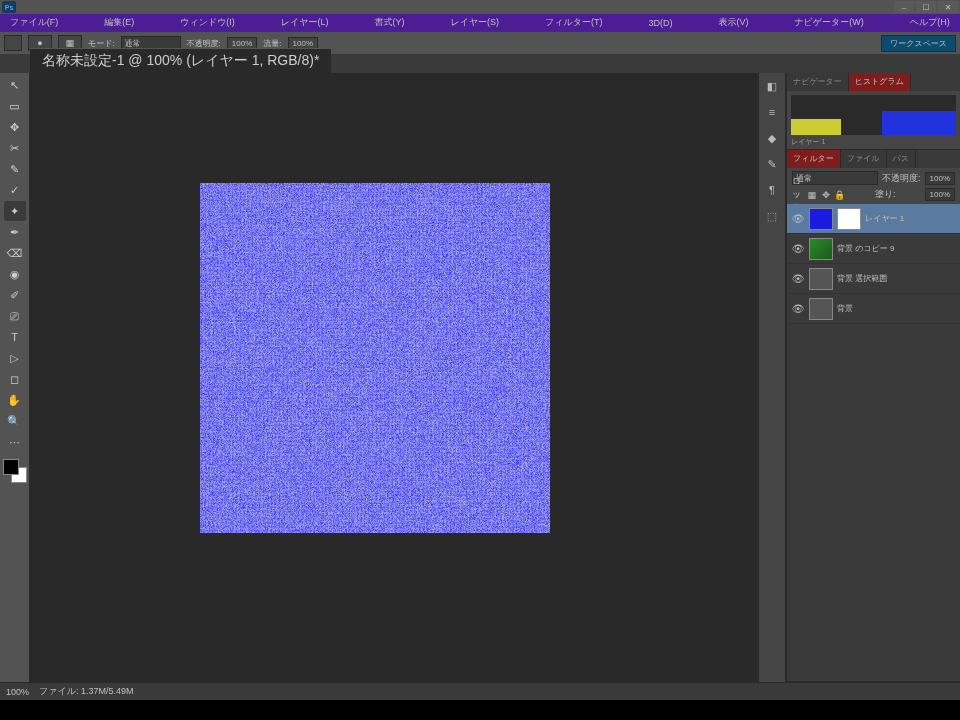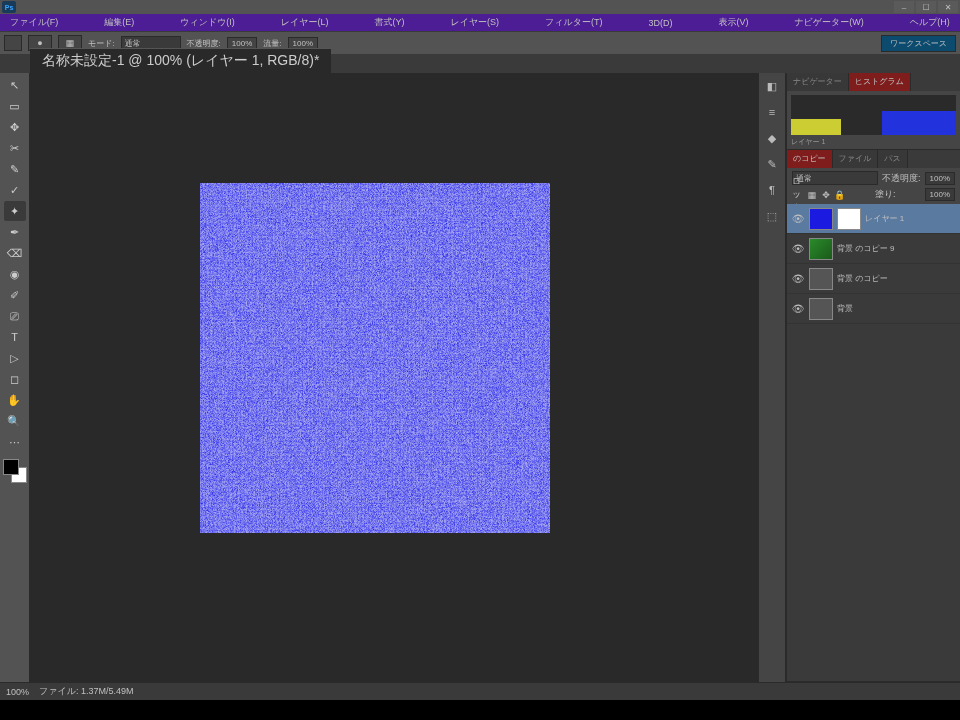--- a/index.html
+++ b/index.html
@@ -189,21 +189,21 @@
           <div class="graph">
             <div class="bar b1"></div>
             <div class="bar b2"></div>
           </div>
           <div class="lbl">レイヤー 1</div>
         </div>
       </div>
 
       <div class="panel layers-panel">
         <div class="panel-tabs">
-          <div class="ptab">のコピー</div>
+          <div class="ptab">フィルター</div>
           <div class="ptab inactive">ファイル</div>
           <div class="ptab inactive">パス</div>
         </div>
         <div class="layer-opts">
           <div class="row">
             <div class="dd2">通常</div>
             <span>不透明度:</span>
             <div class="pctbox">100%</div>
           </div>
           <div class="row">
@@ -225,21 +225,21 @@
               <div class="name">レイヤー 1</div>
             </div>
             <div class="layer">
               <div class="eye">👁</div>
               <div class="thumb green"></div>
               <div class="name">背景 のコピー 9</div>
             </div>
             <div class="layer">
               <div class="eye">👁</div>
               <div class="thumb gray"></div>
-              <div class="name">背景 のコピー</div>
+              <div class="name">背景 選択範囲</div>
             </div>
             <div class="layer">
               <div class="eye">👁</div>
               <div class="thumb gray"></div>
               <div class="name">背景</div>
             </div>
           </div>
       </div>
 
     </div>

